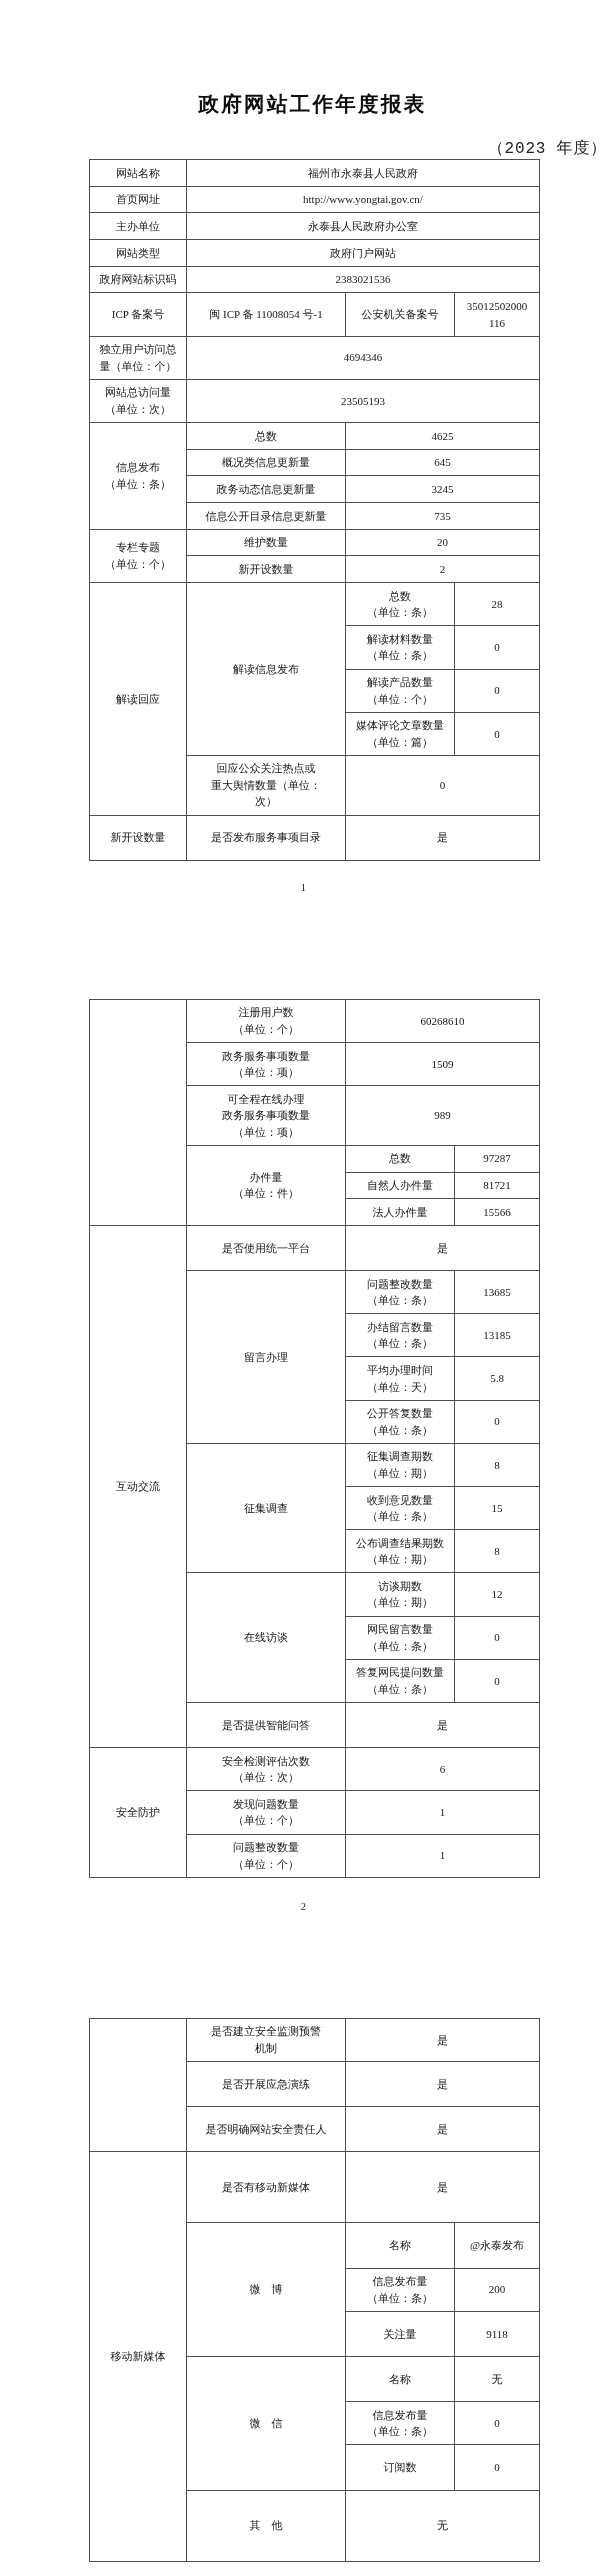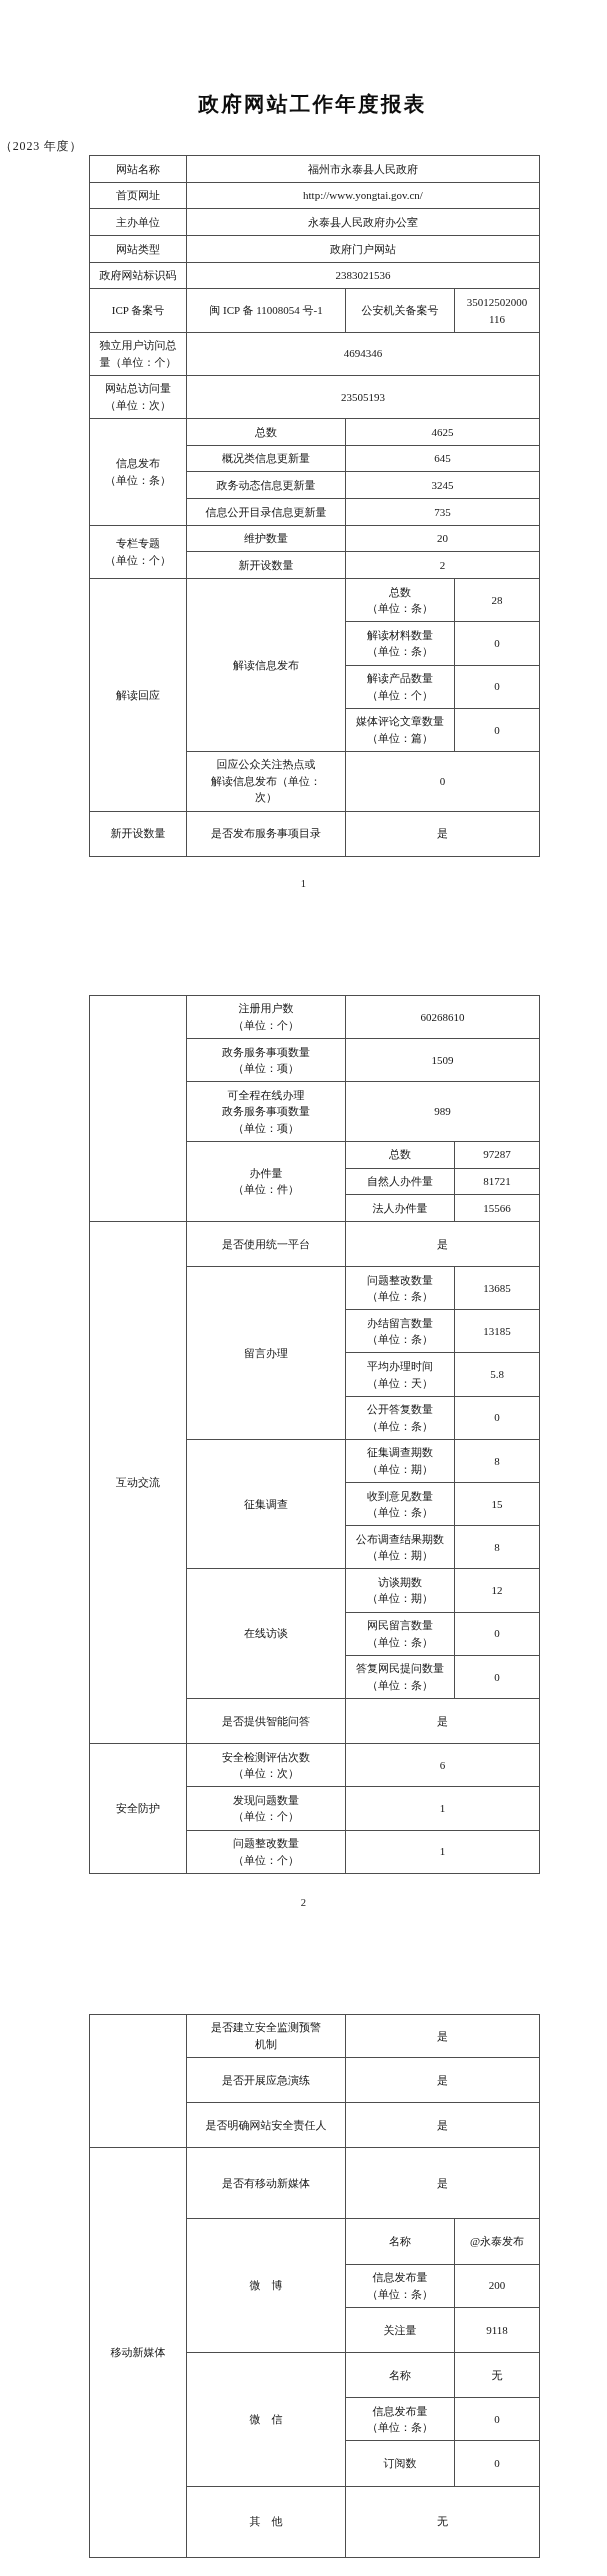--- a/index.html
+++ b/index.html
@@ -1,21 +1,21 @@
 <!DOCTYPE html>
 <html style="font-size:12px"><head>
 <meta charset="utf-8">
 <style>
   html,body{margin:0;padding:0;background:#ffffff;}
   body{width:607px;font-family:"Liberation Serif","DejaVu Serif",serif;color:#141414;}
   .page{width:607px;position:relative;}
 
   .doc-title{margin-top:90px;text-align:center;font-family:"Liberation Sans","DejaVu Sans",sans-serif;
     font-weight:bold;font-size:20.5px;letter-spacing:2.3px;color:#0d0d0d;padding-left:18px;}
-  .doc-subtitle{margin-top:20px;text-align:left;font-size:12px;letter-spacing:0.8px;color:#222;}
+  .doc-subtitle{margin-top:20px;text-align:right;font-size:16px;letter-spacing:0.8px;color:#222;font-family:Liberation Mono, monospace;}
 
   .report-unit{margin:26px 0 4.6px 89px;font-family:"Liberation Sans","DejaVu Sans",sans-serif;
     font-weight:bold;font-size:11.4px;color:#111;}
 
   table.rpt{border-collapse:collapse;table-layout:fixed;width:451px;margin-left:89px;
     border:1.5px solid #3c3c3c;}
   table.rpt td{border:1.1px solid #4d4d4d;text-align:center;vertical-align:middle;
     font-size:11px;line-height:1.5;padding:4.6px 3px;white-space:pre-line;color:#151515;
     word-wrap:break-word;}
   .c1{width:97px;}.c2{width:159px;}.c3{width:109px;}.c4{width:85px;}
@@ -131,21 +131,21 @@
 （单位：个）</td>
       <td>0</td>
     </tr>
     <tr>
       <td>媒体评论文章数量
 （单位：篇）</td>
       <td>0</td>
     </tr>
     <tr>
       <td>回应公众关注热点或
-解读信息发布（单位：
+重大舆情数量（单位：
 次）</td>
       <td colspan="2">0</td>
     </tr>
 
     <tr class="tall-sm">
       <td>新开设数量</td>
       <td>是否发布服务事项目录</td>
       <td colspan="2">是</td>
     </tr>
   </tbody>

